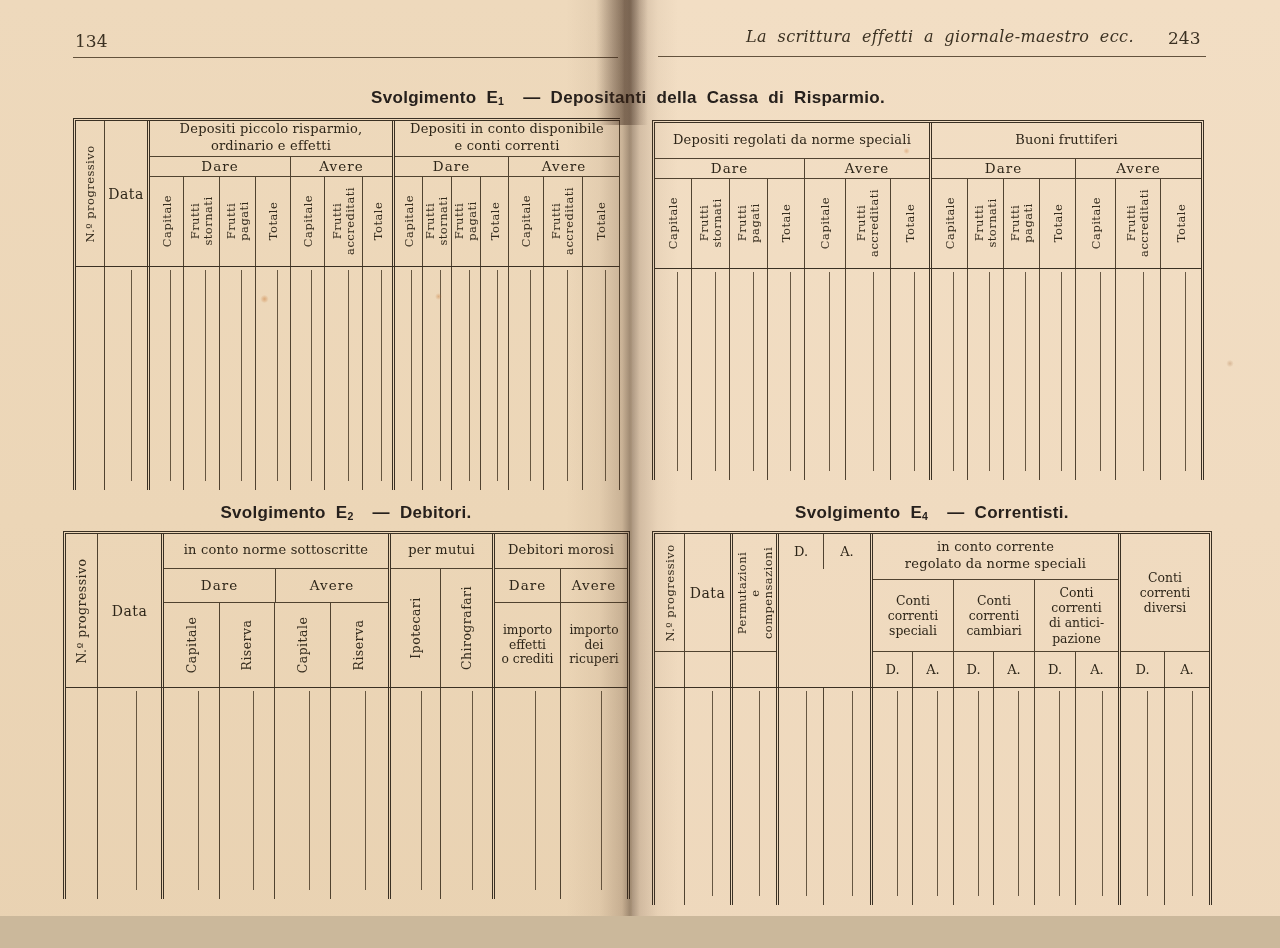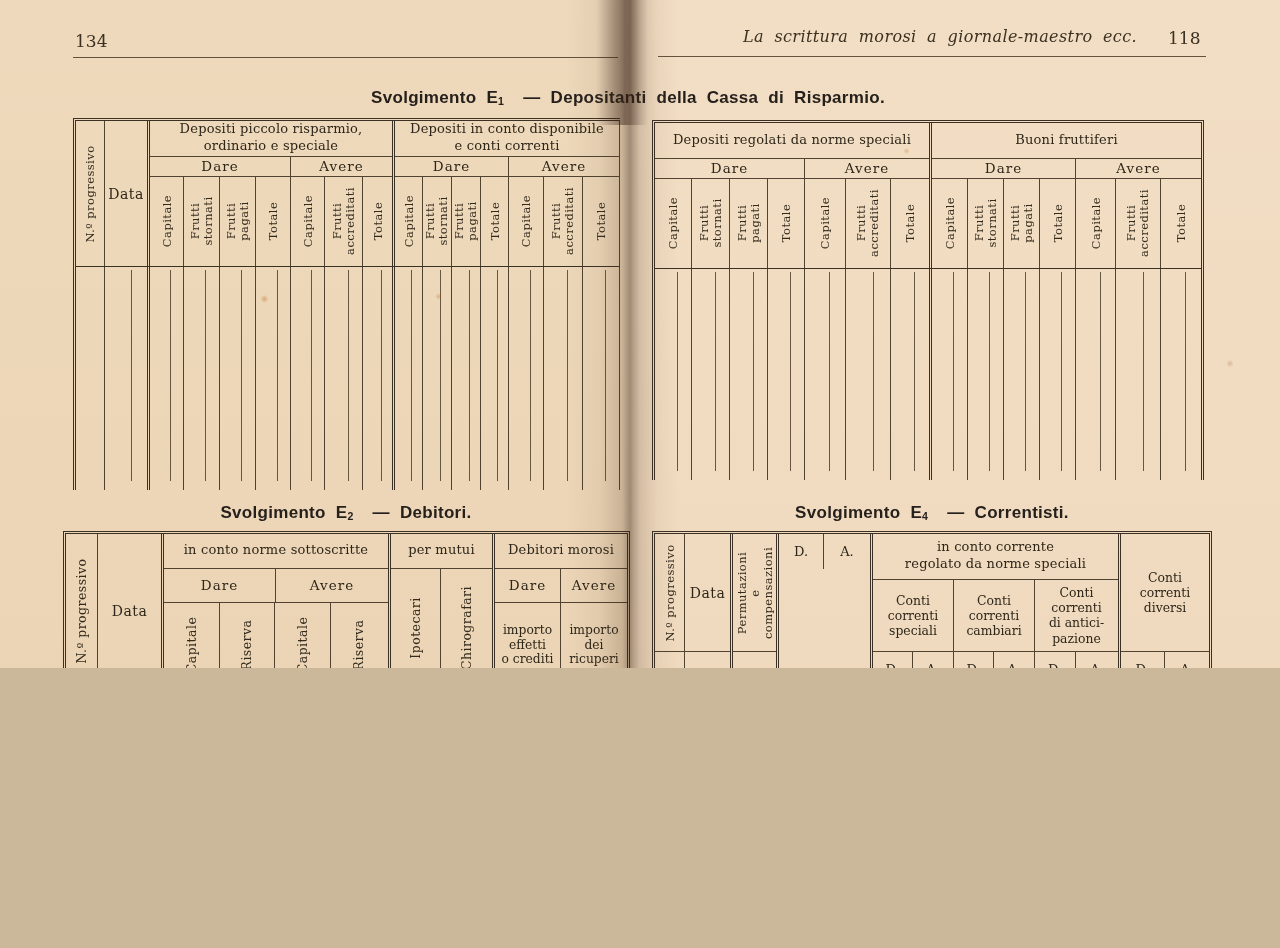--- a/index.html
+++ b/index.html
@@ -1,19 +1,19 @@
 <!DOCTYPE html>
 <html><head>
 <meta charset="utf-8">
 <style>
   * { box-sizing: border-box; margin: 0; padding: 0; }
   :root { --ink:#3a3023; --ink2:rgba(58,45,28,.88); }
   html,body { background:#cbb89b; }
   body { font-family:"DejaVu Serif","Liberation Serif",serif; color:#2e2619; }
-  #canvas { position:relative; width:1280px; height:668px; overflow:hidden;
+  #canvas { position:relative; width:1280px; height:916px; overflow:hidden;
             background:#bef264; box-shadow:inset 0 0 70px rgba(110,75,45,.18); }
   .abs { position:absolute; }
   .page-left  { left:0; top:0; width:632px; height:948px;
                 background:linear-gradient(180deg,#eed9bc 0%,#ecd6b7 55%,#e9d2b2 100%); }
   .page-right { left:632px; top:0; width:648px; height:948px;
                 background:linear-gradient(180deg,#f2dec4 0%,#f0dbc0 55%,#eed8bc 100%); }
   .fold { left:566px; top:0; width:112px; height:948px; z-index:6; pointer-events:none;
           background:linear-gradient(90deg, rgba(0,0,0,0) 0%, rgba(95,63,38,.07) 30%,
                      rgba(78,50,30,.22) 50%, rgba(55,34,20,.42) 57%, rgba(78,50,30,.18) 66%,
                      rgba(95,63,38,.05) 82%, rgba(0,0,0,0) 100%); }
@@ -64,38 +64,38 @@
   <div class="abs page-left"></div>
   <div class="abs page-right"></div>
 
   <div class="abs spot" style="left:260px;top:295px;width:9px;height:8px;background:radial-gradient(circle,rgba(196,110,40,.45),rgba(196,110,40,0) 70%);"></div>
   <div class="abs spot" style="left:435px;top:293px;width:7px;height:7px;background:radial-gradient(circle,rgba(196,110,40,.38),rgba(196,110,40,0) 70%);"></div>
   <div class="abs spot" style="left:903px;top:148px;width:7px;height:6px;background:radial-gradient(circle,rgba(196,110,40,.35),rgba(196,110,40,0) 70%);"></div>
   <div class="abs spot" style="left:1226px;top:360px;width:8px;height:7px;background:radial-gradient(circle,rgba(160,100,50,.3),rgba(160,100,50,0) 70%);"></div>
 
   <div class="abs pagenum" style="left:75px;top:31px;">134</div>
   <div class="abs rule" style="left:73px;top:57px;width:545px;"></div>
-  <div class="abs runhead" style="left:700px;top:27px;width:480px;text-align:center;">La scrittura morosi a giornale-maestro ecc.</div>
-  <div class="abs pagenum" style="left:1168px;top:28px;">118</div>
+  <div class="abs runhead" style="left:700px;top:27px;width:480px;text-align:center;">La scrittura effetti a giornale-maestro ecc.</div>
+  <div class="abs pagenum" style="left:1168px;top:28px;">243</div>
   <div class="abs rule" style="left:658px;top:56px;width:548px;"></div>
 
   <div class="abs svtitle" style="left:228px;top:88px;width:800px;">
     <span>Svolgimento E</span><span class="tsub">1</span>
     <span class="trest">— Depositanti della Cassa di Risparmio.</span>
   </div>
 
   <div class="tbl bt3 bl3" style="left:73px;top:118px;width:547px;height:372px;">
     <div class="hdr" style="height:146px;">
       <div class="cell br1 ctr" style="width:29px;">
         <span class="rot" style="width:140px;">N.º progressivo</span>
       </div>
       <div class="cell brd ctr datalbl" style="width:45px;">Data</div>
       <div class="col brd" style="width:245px;">
         <div class="cell bb1 ctr gtitle prel" style="height:36px;">Depositi piccolo risparmio,
-ordinario e speciale</div>
+ordinario e effetti</div>
         <div class="flex" style="height:20px;">
           <div class="cell br1 bb1 ctr da" style="width:141px;">Dare</div>
           <div class="cell bb1 ctr da" style="width:101px;">Avere</div>
         </div>
         <div class="flex" style="height:90px;">
           <div class="cell br1" style="width:34px;">
               <span class="rot" style="width:86px;">Capitale</span>
             </div>
           <div class="cell br1" style="width:36px;">
               <span class="rot" style="width:86px;">Frutti

